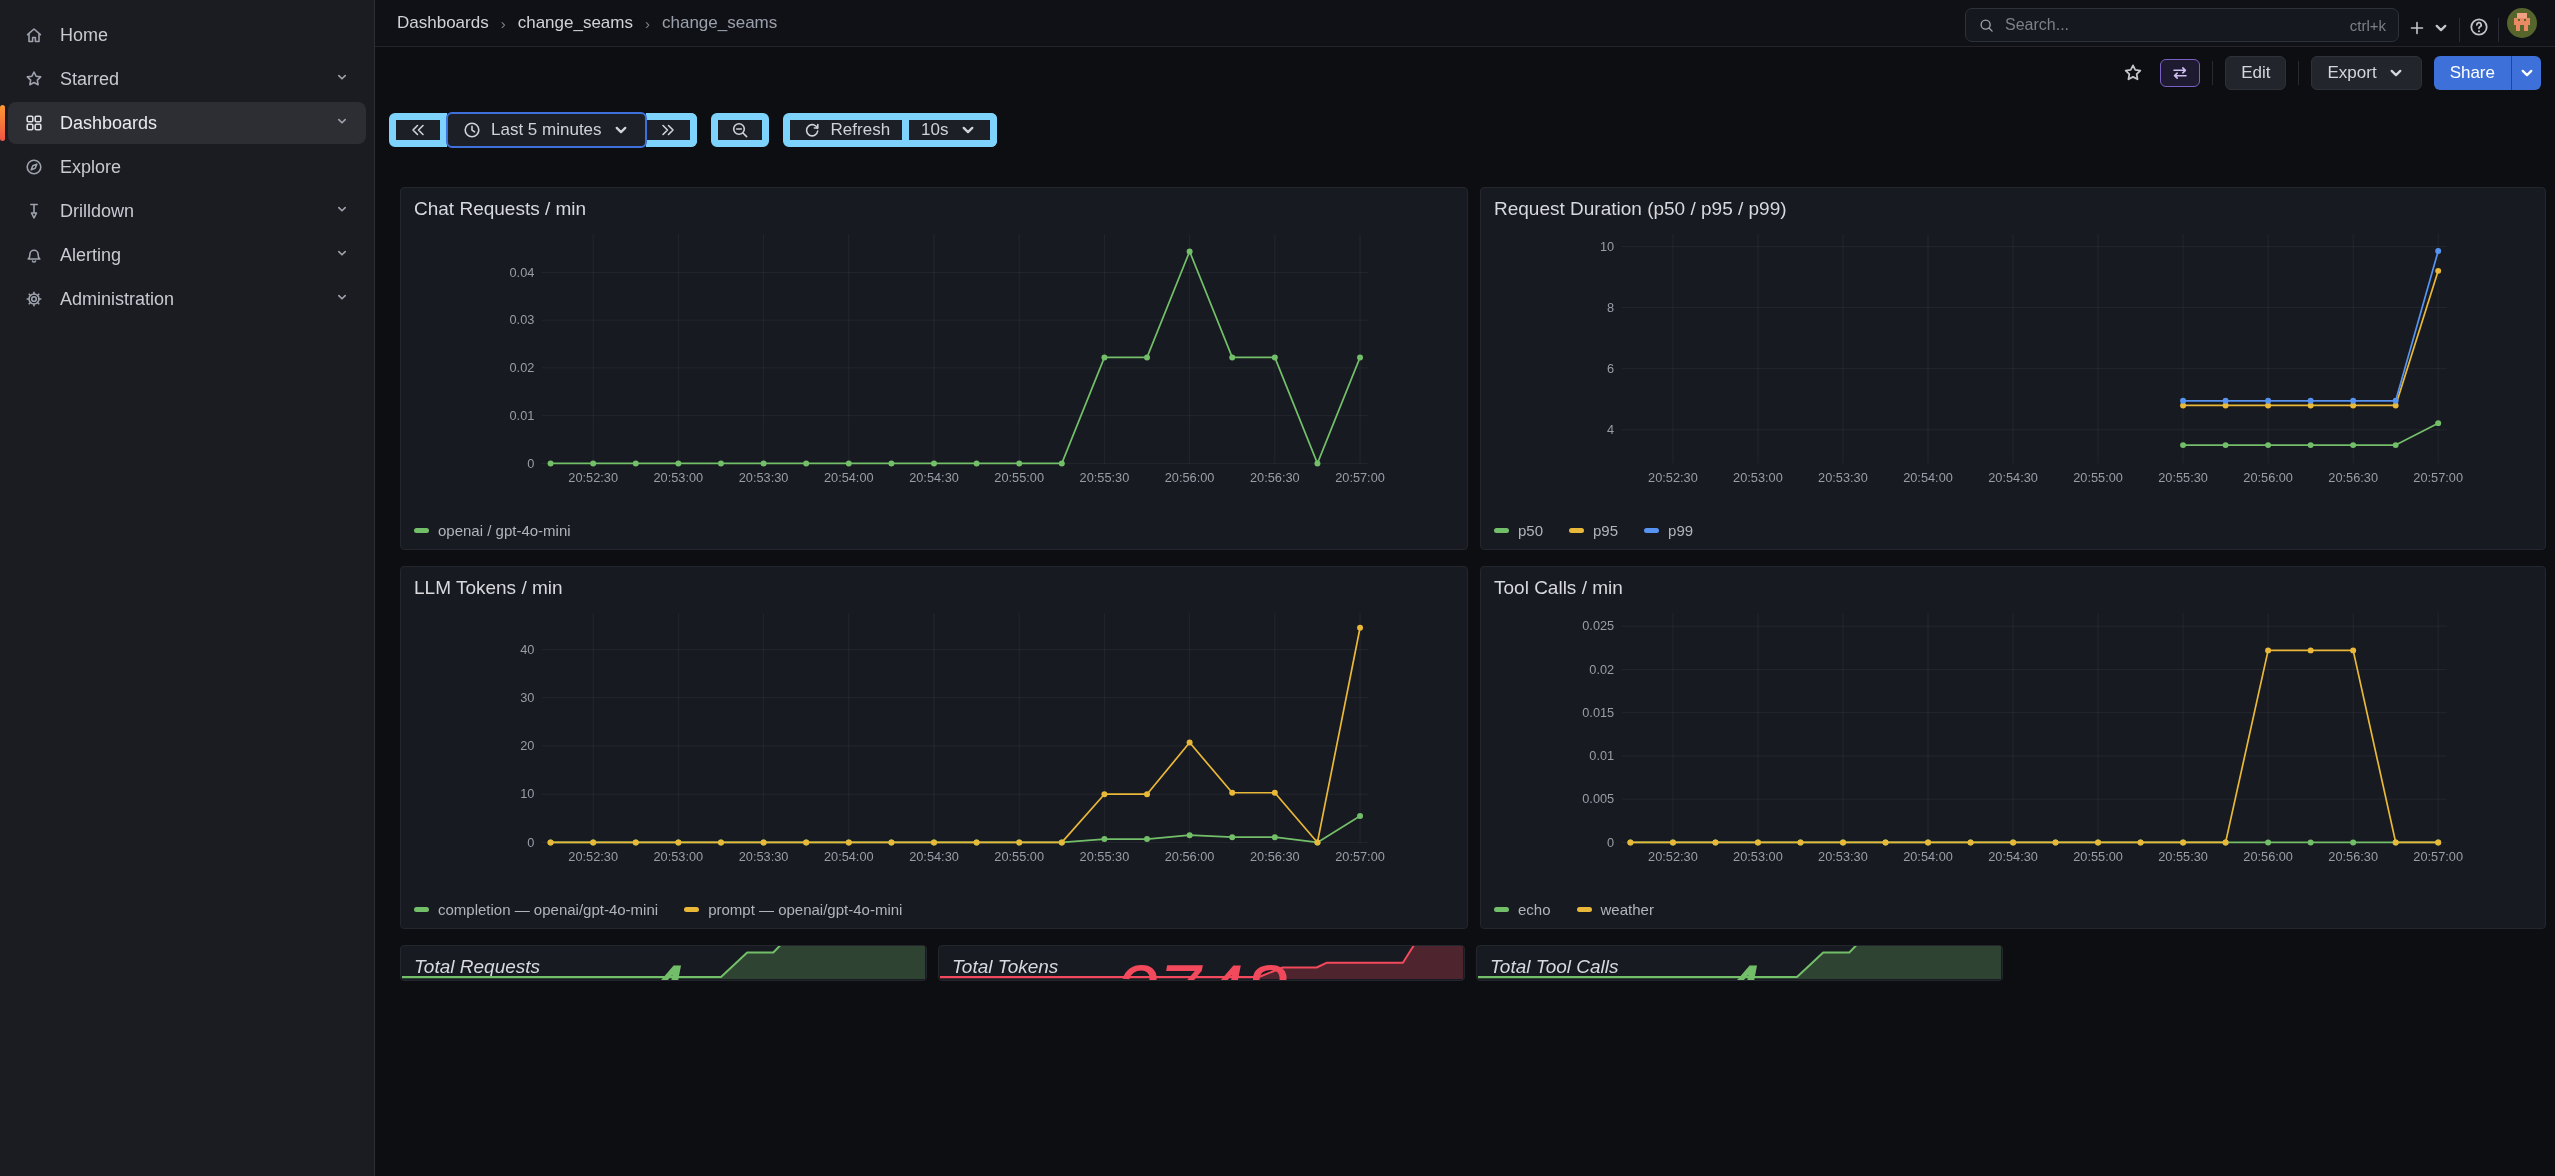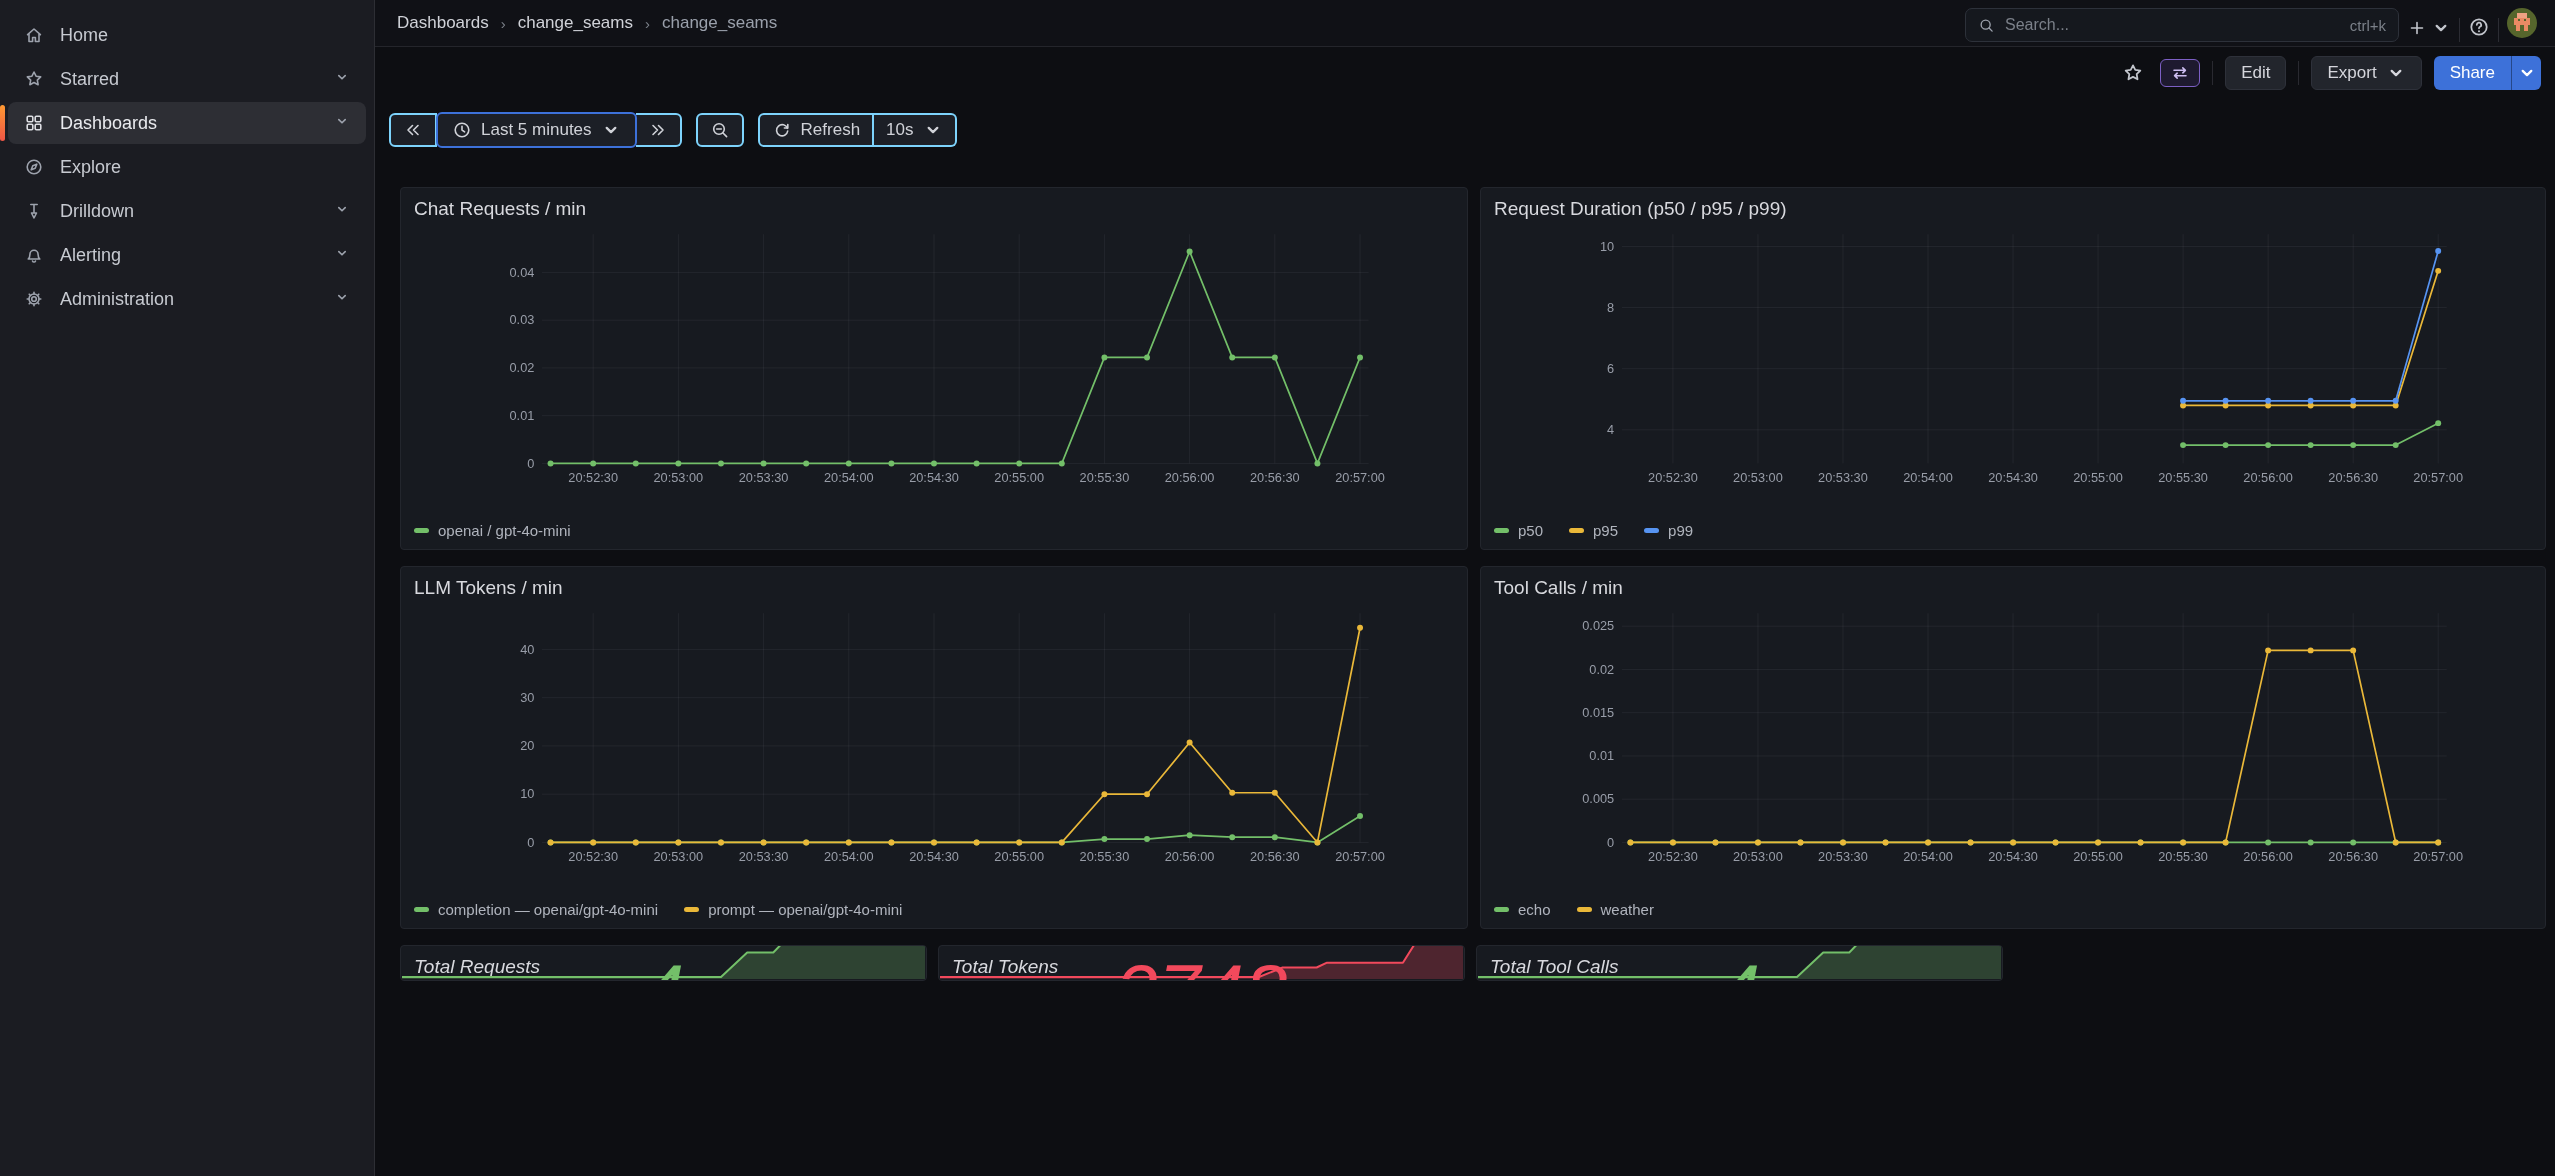--- a/index.html
+++ b/index.html
@@ -59,21 +59,21 @@
   .share-main { display:flex; align-items:center; height:34px; padding:0 16px; background:#3d71d9; color:#fff;
     font-size:17px; border-radius:6px 0 0 6px; }
   .share-chev { display:flex; align-items:center; justify-content:center; width:30px; height:34px;
     background:#3d71d9; color:#fff; border-left:1px solid rgba(10,20,40,0.45); border-radius:0 6px 6px 0; }
   .chev-s { width:14px; height:14px; }
 
   
   .time-row { height:62px; flex:0 0 62px; display:flex; align-items:center; 
     gap:14px; padding:0 14px; margin-bottom:26px; }
   .tp-group { display:flex; align-items:stretch; }
-  .tp-seg { display:inline-flex; align-items:center; gap:9px; background:#1c1f26; border:2px solid #7dd3fc;
+  .tp-seg { display:inline-flex; align-items:center; gap:9px; background:#1c1f26; border:7px solid #7dd3fc;
     color:#d0d2d8; font-size:17px; padding:0 12px; height:34px; cursor:pointer; }
   .tp-group .tp-seg + .tp-seg { border-left-width:0; }
   .tp-group .tp-seg:first-child { border-radius:6px 0 0 6px; }
   .tp-group .tp-seg:last-child { border-radius:0 6px 6px 0; }
   .tp-picker { border:2px solid #3d71d9 !important; border-radius:6px !important; margin:-1px -1px;
     z-index:2; padding:0 14px; height:36px; }
   .tp-single { border-radius:6px; }
   .tp-label { white-space:nowrap; }
 
   

